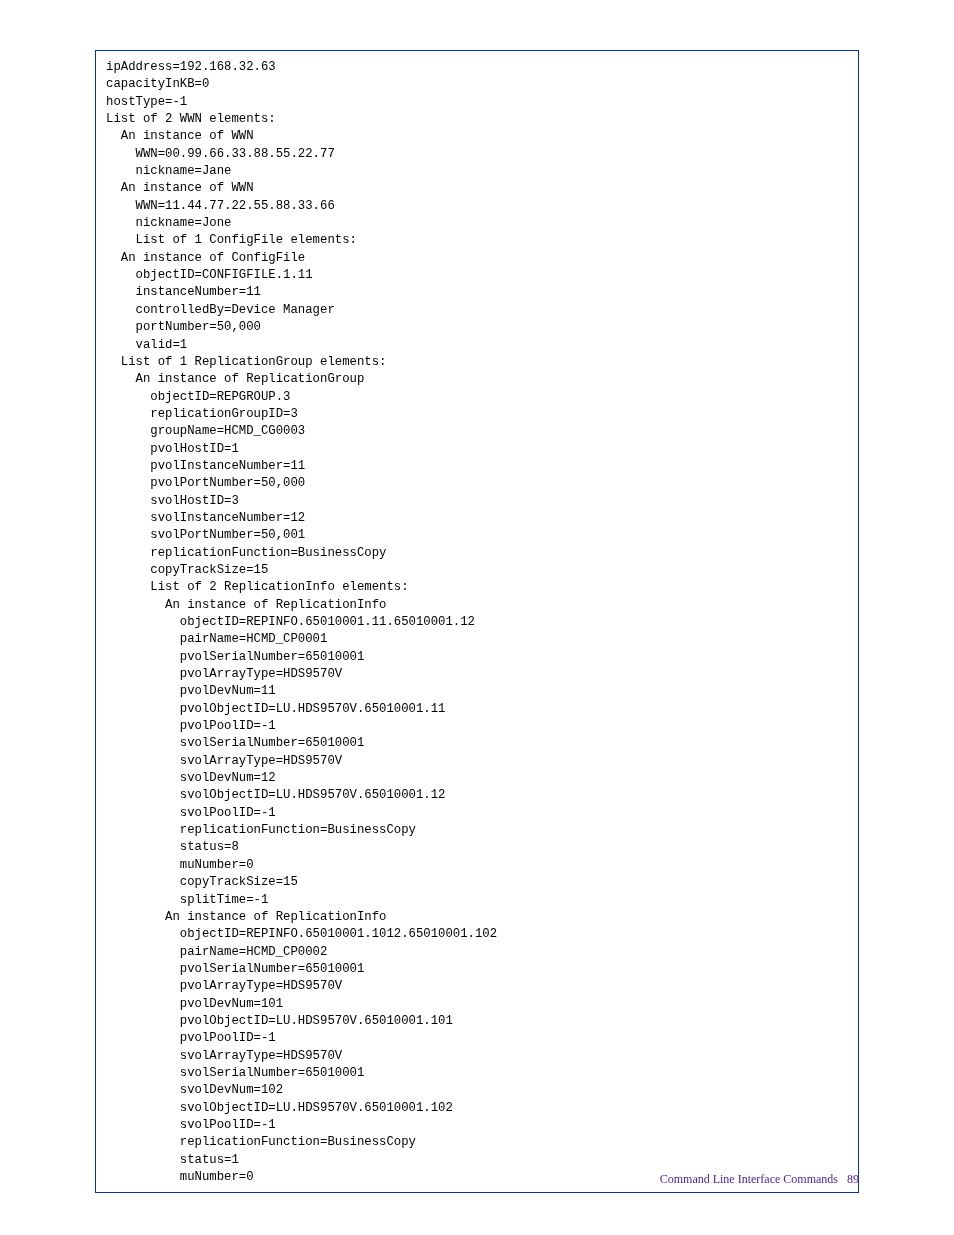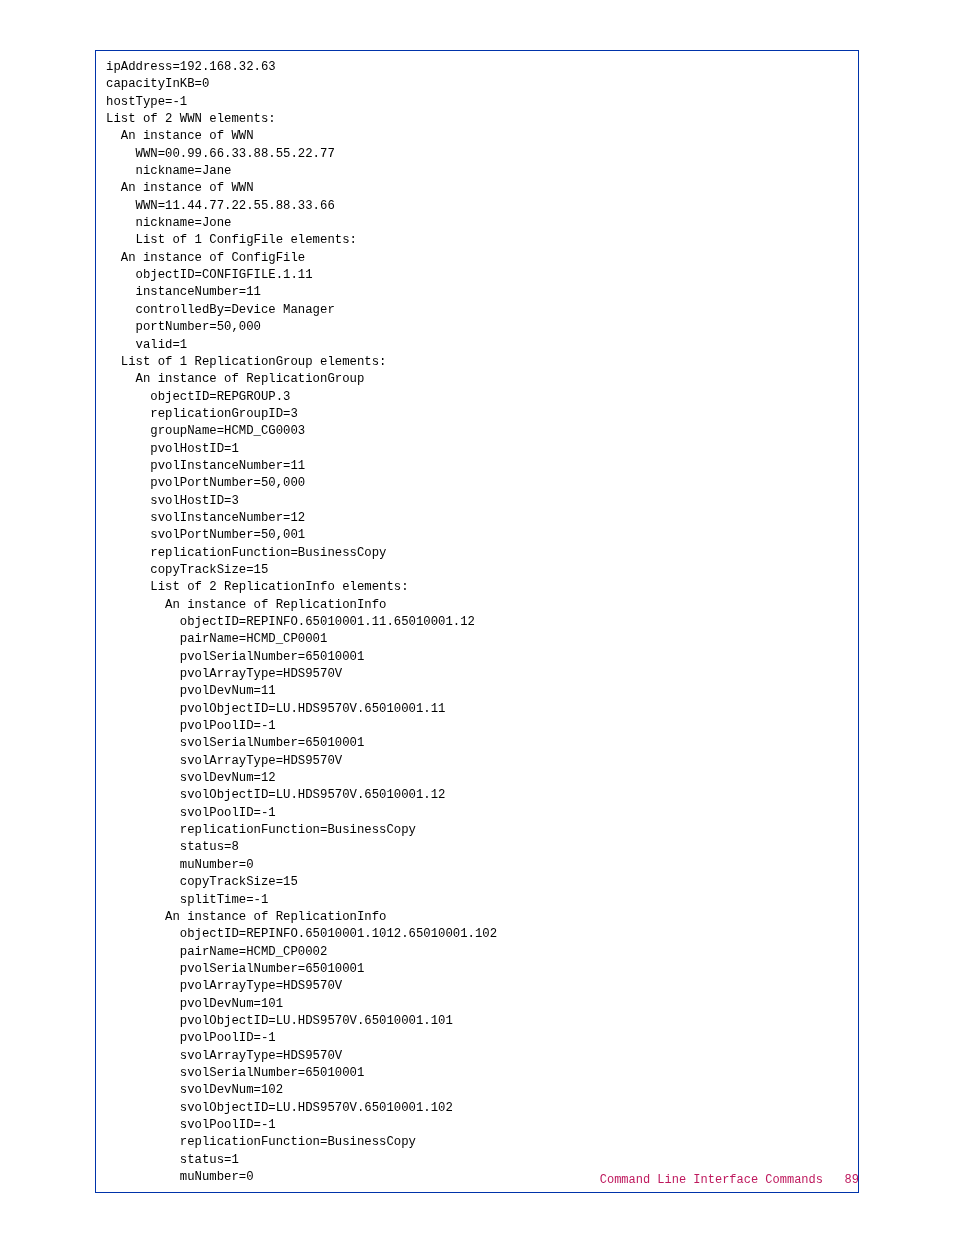--- a/index.html
+++ b/index.html
@@ -19,23 +19,23 @@
       font-size: 12.3px;
       line-height: 17.35px;
       color: #000000;
       white-space: pre;
       overflow: hidden;
     }
     .footer {
       position: absolute;
       bottom: 48px;
       right: 95px;
-      font-family: Liberation Mono, monospace;
+      font-family: Liberation Serif, serif;
       font-size: 12px;
-      color: #be185d;
+      color: #4c1d95;
     }
   </style>
 </head>
 <body>
 
 <div class="page">
   <div class="code-box"><span>ipAddress=192.168.32.63
 capacityInKB=0
 hostType=-1
 List of 2 WWN elements:

